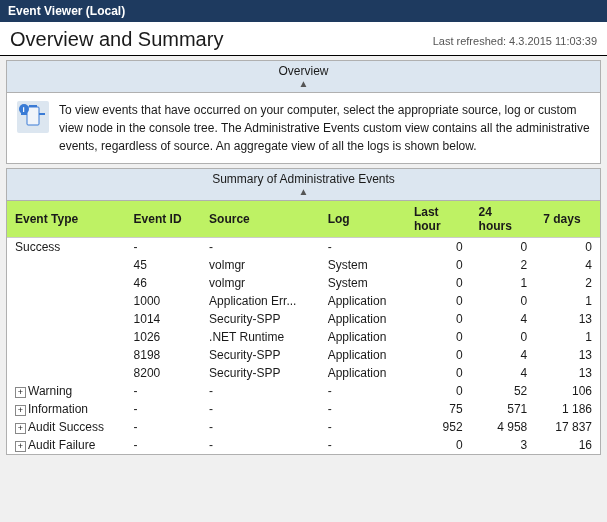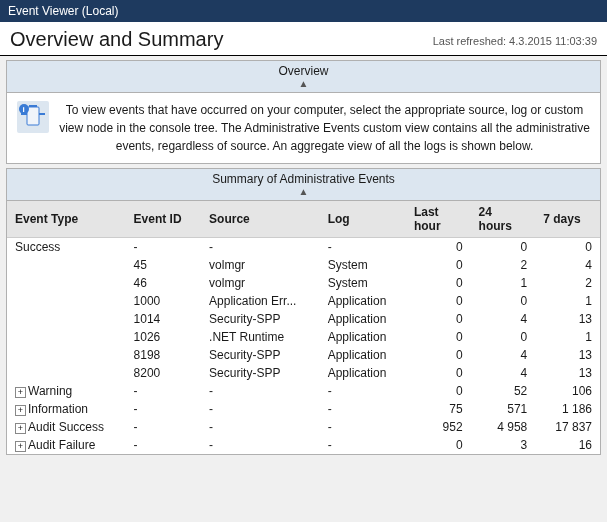--- a/index.html
+++ b/index.html
@@ -11,21 +11,21 @@
       height: 522px;
       overflow: hidden;
     }
 
     
     .title-bar {
       background: #1e3a5f;
       color: white;
       padding: 4px 8px;
       font-size: 12px;
-      font-weight: normal;
+      font-weight: bold;
     }
 
     
     .page-header {
       background: white;
       padding: 6px 10px 4px 10px;
       border-bottom: 1px solid #000000;
       display: flex;
       justify-content: space-between;
       align-items: flex-end;
@@ -73,38 +73,37 @@
     }
     .overview-icon {
       width: 32px;
       height: 32px;
       flex-shrink: 0;
     }
     .overview-text {
       font-size: 12px;
       color: #1a1a1a;
       line-height: 1.5;
-      text-align: center;
     }
 
     
     .summary-table {
       width: 100%;
       border-collapse: collapse;
       font-size: 12px;
     }
     .summary-table thead tr {
       border-bottom: 1px solid #ccc;
     }
     .summary-table th {
       padding: 4px 8px;
       text-align: left;
       font-weight: 600;
       color: #1a1a1a;
-      background: #e5e5e5;
+      background: #bef264;
     }
     .summary-table th.num {
       text-align: left;
     }
     .summary-table td {
       padding: 2px 8px;
       color: #1a1a1a;
     }
     .summary-table td.num {
       text-align: right;

